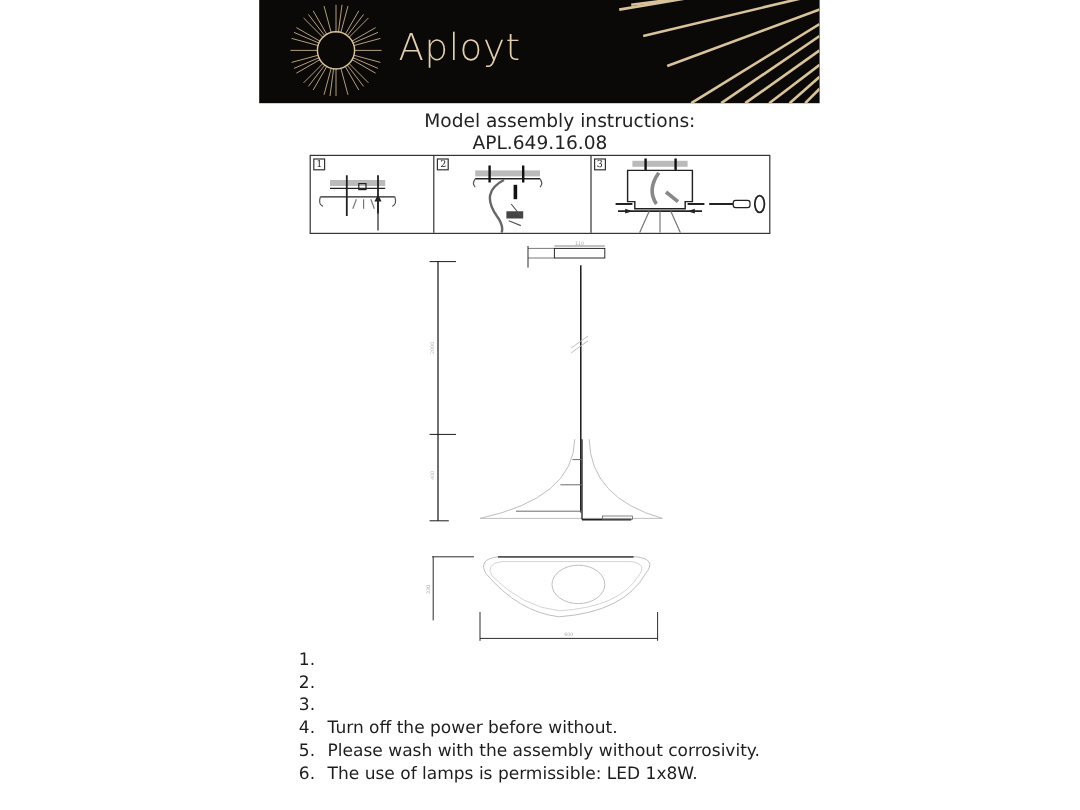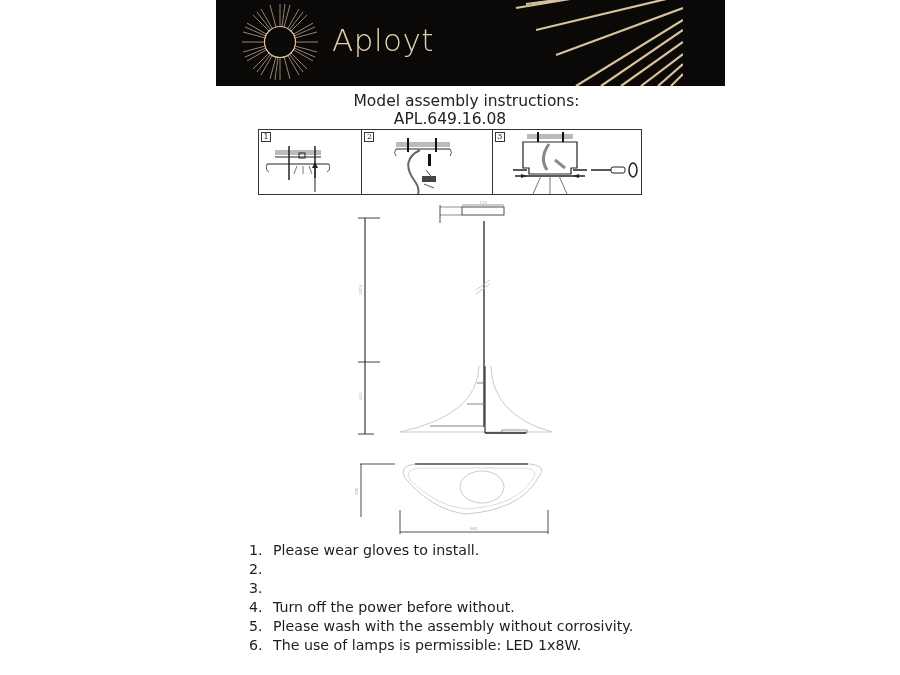--- a/index.html
+++ b/index.html
@@ -1,19 +1,19 @@
 <!DOCTYPE html>
 <html><head>
 <meta charset="utf-8">
 <style>
   * { box-sizing: border-box; margin: 0; padding: 0; }
   html, body { width: 900px; height: 675px; background: #ffffff; overflow: hidden; }
   body { position: relative; font-family: "DejaVu Sans", sans-serif; color: #1a1a1a; }
 
-  .banner { position: absolute; left: 216px; top: 0; width: 509px; height: 86px; background: #0b0908; overflow: hidden; }
+  .banner { position: absolute; left: 216px; top: 0; width: 467px; height: 86px; background: #0b0908; overflow: hidden; }
   .banner svg { position: absolute; left: 0; top: 0; }
   .brand-name { position: absolute; left: 116px; top: 22px; font-family: "DejaVu Sans", sans-serif; font-weight: 200; font-size: 31px; letter-spacing: 0.5px; color: #e3cfae; }
 
   .doc-title { position: absolute; left: 0; width: 900px; text-align: center; font-size: 15.5px; color: #222; }
   .title-1 { top: 92px; padding-left: 33px; }
   .title-2 { top: 110px; }
 
   .steps { position: absolute; left: 258px; top: 129px; width: 384px; height: 66px; border: 1.5px solid #333; display: flex; }
   .step { position: relative; height: 100%; border-right: 1.5px solid #333; }
   .step:last-child { border-right: none; }
@@ -177,21 +177,20 @@
   <text x="0" y="0" font-size="4" fill="#aaa" transform="translate(358,495) rotate(-90)">330</text>
   <line x1="400" y1="510" x2="400" y2="534" stroke="#222" stroke-width="0.8"></line>
   <line x1="548" y1="510" x2="548" y2="534" stroke="#222" stroke-width="0.8"></line>
   <line x1="400" y1="532" x2="548" y2="532" stroke="#222" stroke-width="0.8"></line>
   <text x="474" y="530" font-size="4" fill="#aaa" text-anchor="middle">600</text>
 </svg>
 
 <ul class="instructions">
   <li>
       <span class="num">1.</span>
-      <span>Please wear gloves to install.</span>
     </li>
   <li>
       <span class="num">2.</span>
     </li>
   <li>
       <span class="num">3.</span>
     </li>
   <li>
       <span class="num">4.</span>
       <span>Turn off the power before without.</span>

